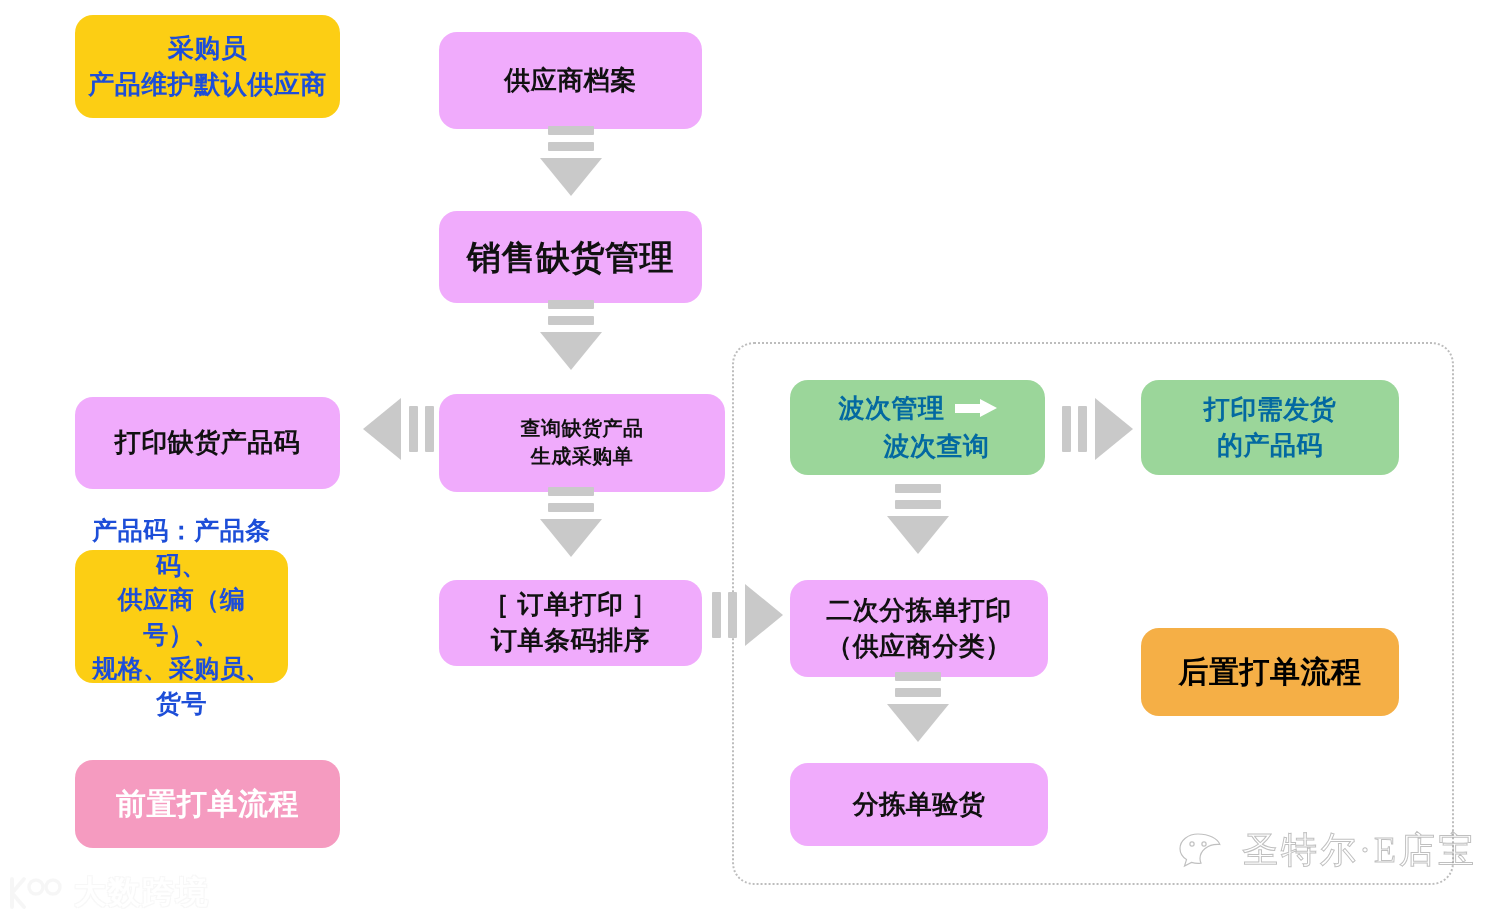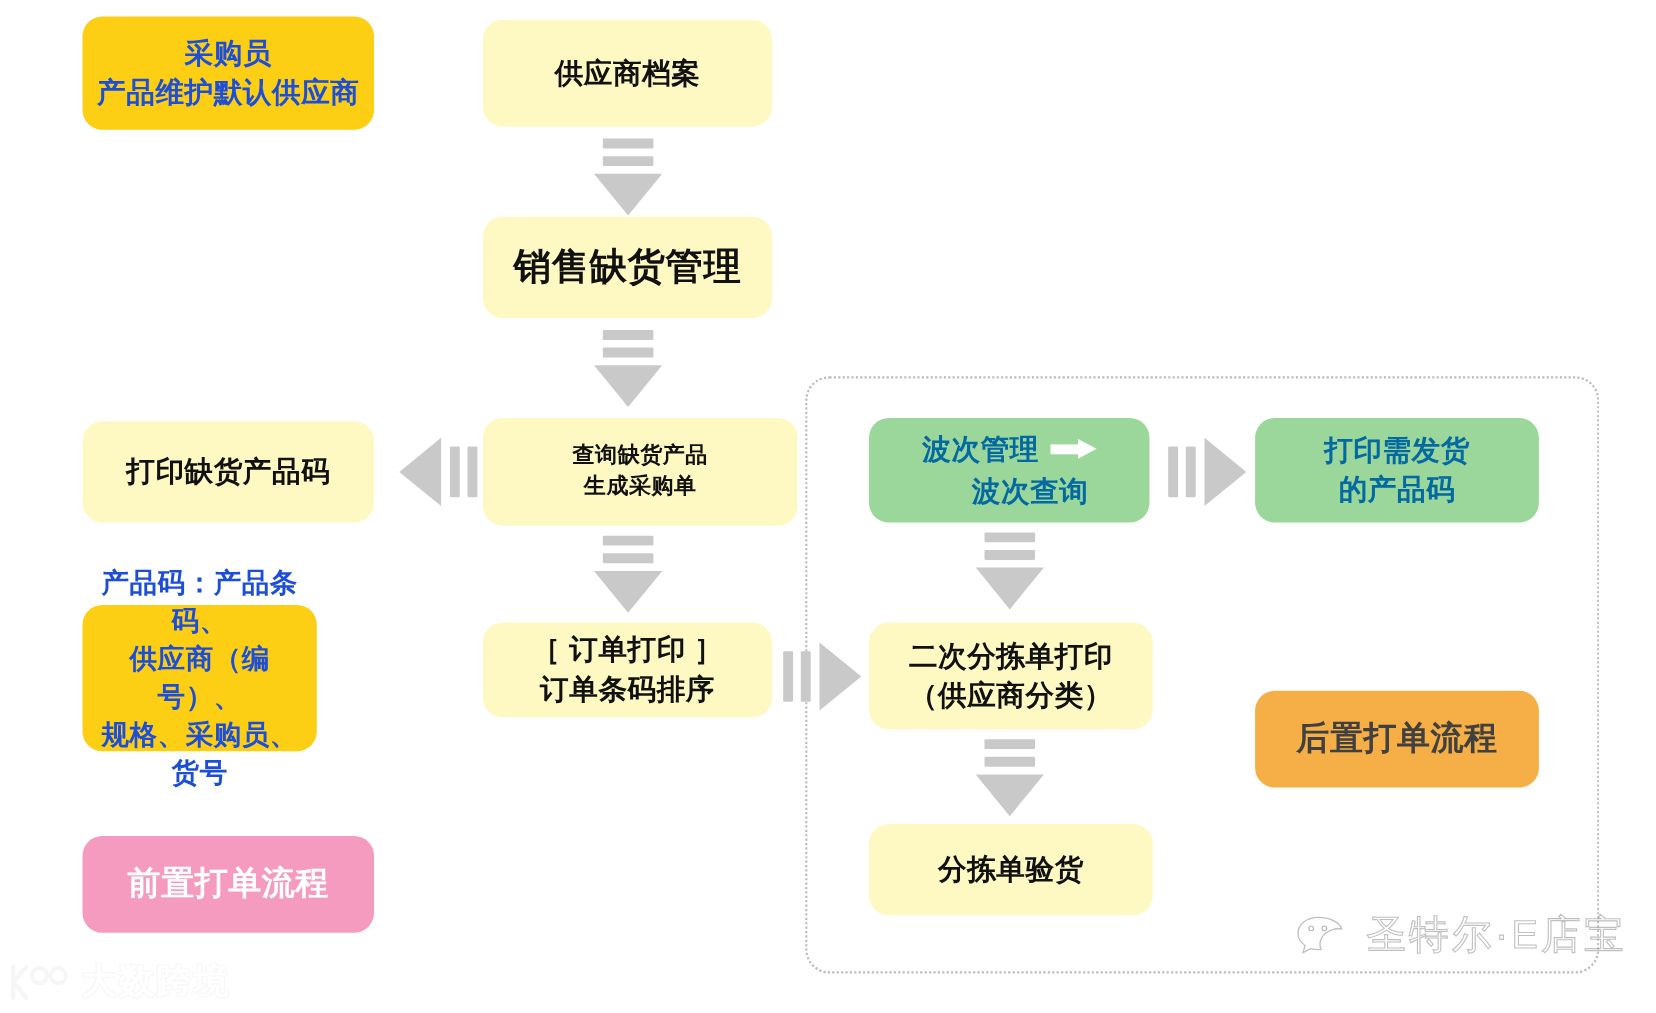--- a/index.html
+++ b/index.html
@@ -26,25 +26,25 @@
     justify-content: center;
     text-align: center;
     border-radius: 18px;
     box-sizing: border-box;
     font-weight: bold;
     line-height: 1.38;
     letter-spacing: 0.5px;
     white-space: pre-line;
     padding: 4px 10px;
   }
-  .node.cyan   { background: #fef9c3; color: #111111; }
+  .node.cyan   { background: #f0abfc; color: #111111; margin-top: 14px; }
   .node.green  { background: #9BD69A; color: #0369a1; }
   .node.yellow { background: #FCCE14; color: #1d4ed8; }
   .node.pink   { background: #F59BC0; color: #ffffff; }
-  .node.orange { background: #F5AF46; color: #404040; }
+  .node.orange { background: #F5AF46; color: #000000; }
 
   .node .txt { display: block; width: 100%; }
 
   
   .arrow-down {
     position: absolute;
     width: 62px;
     display: flex;
     flex-direction: column;
     align-items: center;
@@ -153,20 +153,21 @@
       1px -1px 0 #f2f2f2,
       -1px -1px 0 #f2f2f2;
     letter-spacing: 2px;
   }
 
   #wm-right {
     position: absolute;
     display: flex;
     align-items: center;
     opacity: 0.62;
+    font-family: Liberation Serif, serif;
   }
   #wm-right .wechat-icon {
     width: 52px;
     height: 44px;
     margin-right: 12px;
     flex: none;
   }
   #wm-right .wm-text {
     font-size: 36px;
     font-weight: normal;

